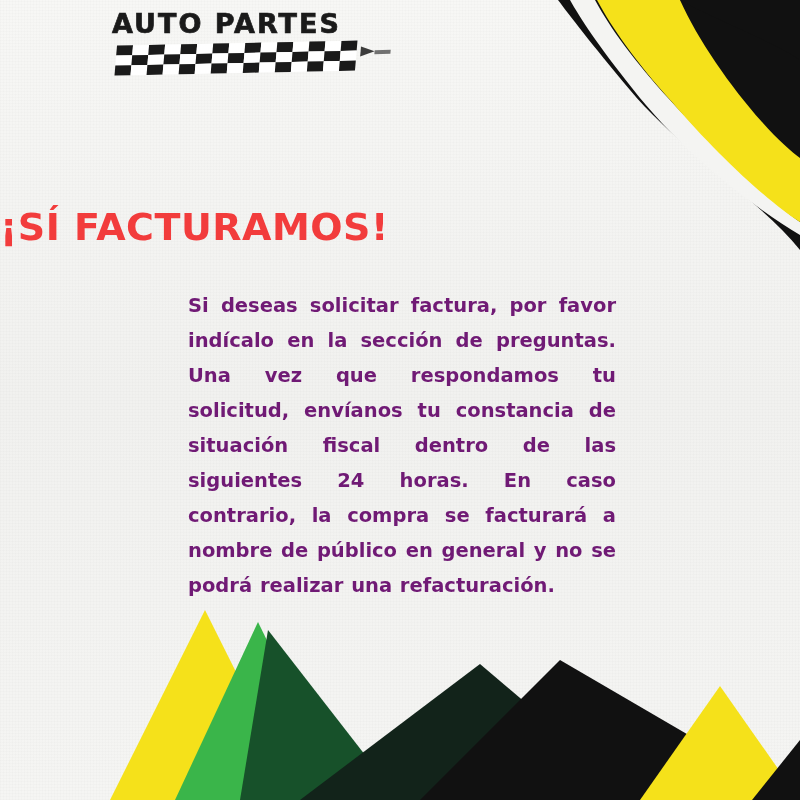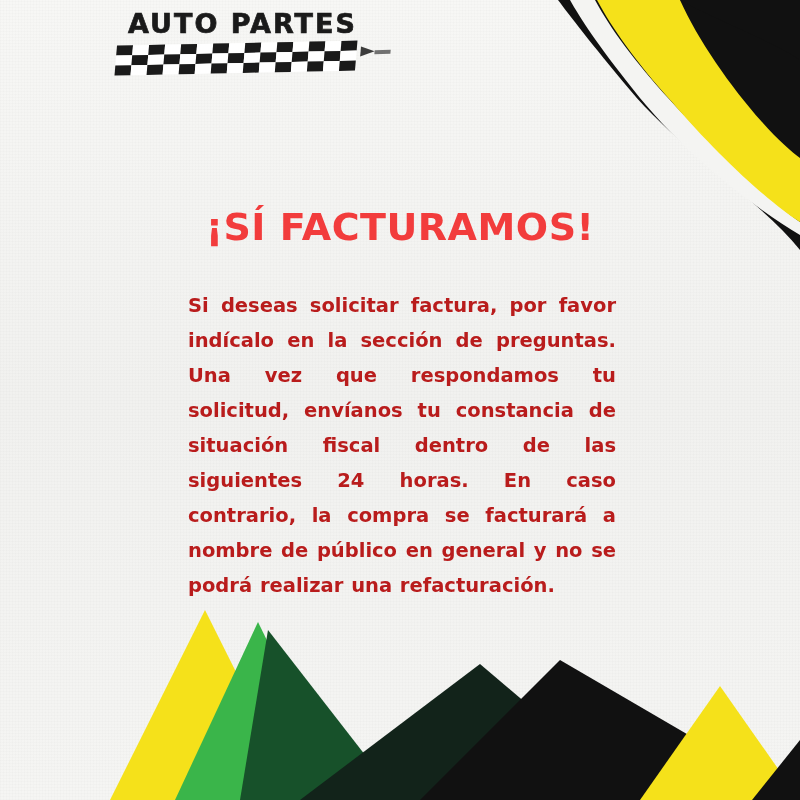--- a/index.html
+++ b/index.html
@@ -77,21 +77,21 @@
       -1px -1px 0 #111111;
     margin: 0;
     padding: 0 0 0 6px;
   }
   .logo-sub {
     font-family: "DejaVu Sans", sans-serif;
     font-weight: bold;
     font-size: 27px;
     letter-spacing: 2px;
     color: #1a1a1a;
-    margin: 2px 0 0 20px;
+    margin: 2px 0 0 4px;
     -webkit-text-stroke: 0.7px #1a1a1a;
   }
 
   
   .checker {
     margin-top: 4px;
     margin-left: 8px;
     width: 246px;
     height: 30px;
     position: relative;
@@ -135,39 +135,38 @@
     margin: 6px 0 0 6px;
     white-space: nowrap;
   }
 
   
   .headline {
     position: absolute;
     left: 0;
     right: 0;
     top: 205px;
-    text-align: center;
     font-family: "DejaVu Sans", sans-serif;
     font-weight: bold;
     font-size: 38px;
     letter-spacing: 0.5px;
     color: #f23c3c;
   }
 
   
   .body-text {
     position: absolute;
     left: 188px;
     top: 288px;
     width: 428px;
     font-family: "DejaVu Sans", sans-serif;
     font-weight: bold;
     font-size: 19.5px;
     line-height: 35px;
-    color: #b91c1c;
+    color: #701a75;
     text-align: justify;
     text-align-last: left;
     word-spacing: 1px;
   }
 </style>
 </head>
 <body>
 
 <div class="poster">
 

